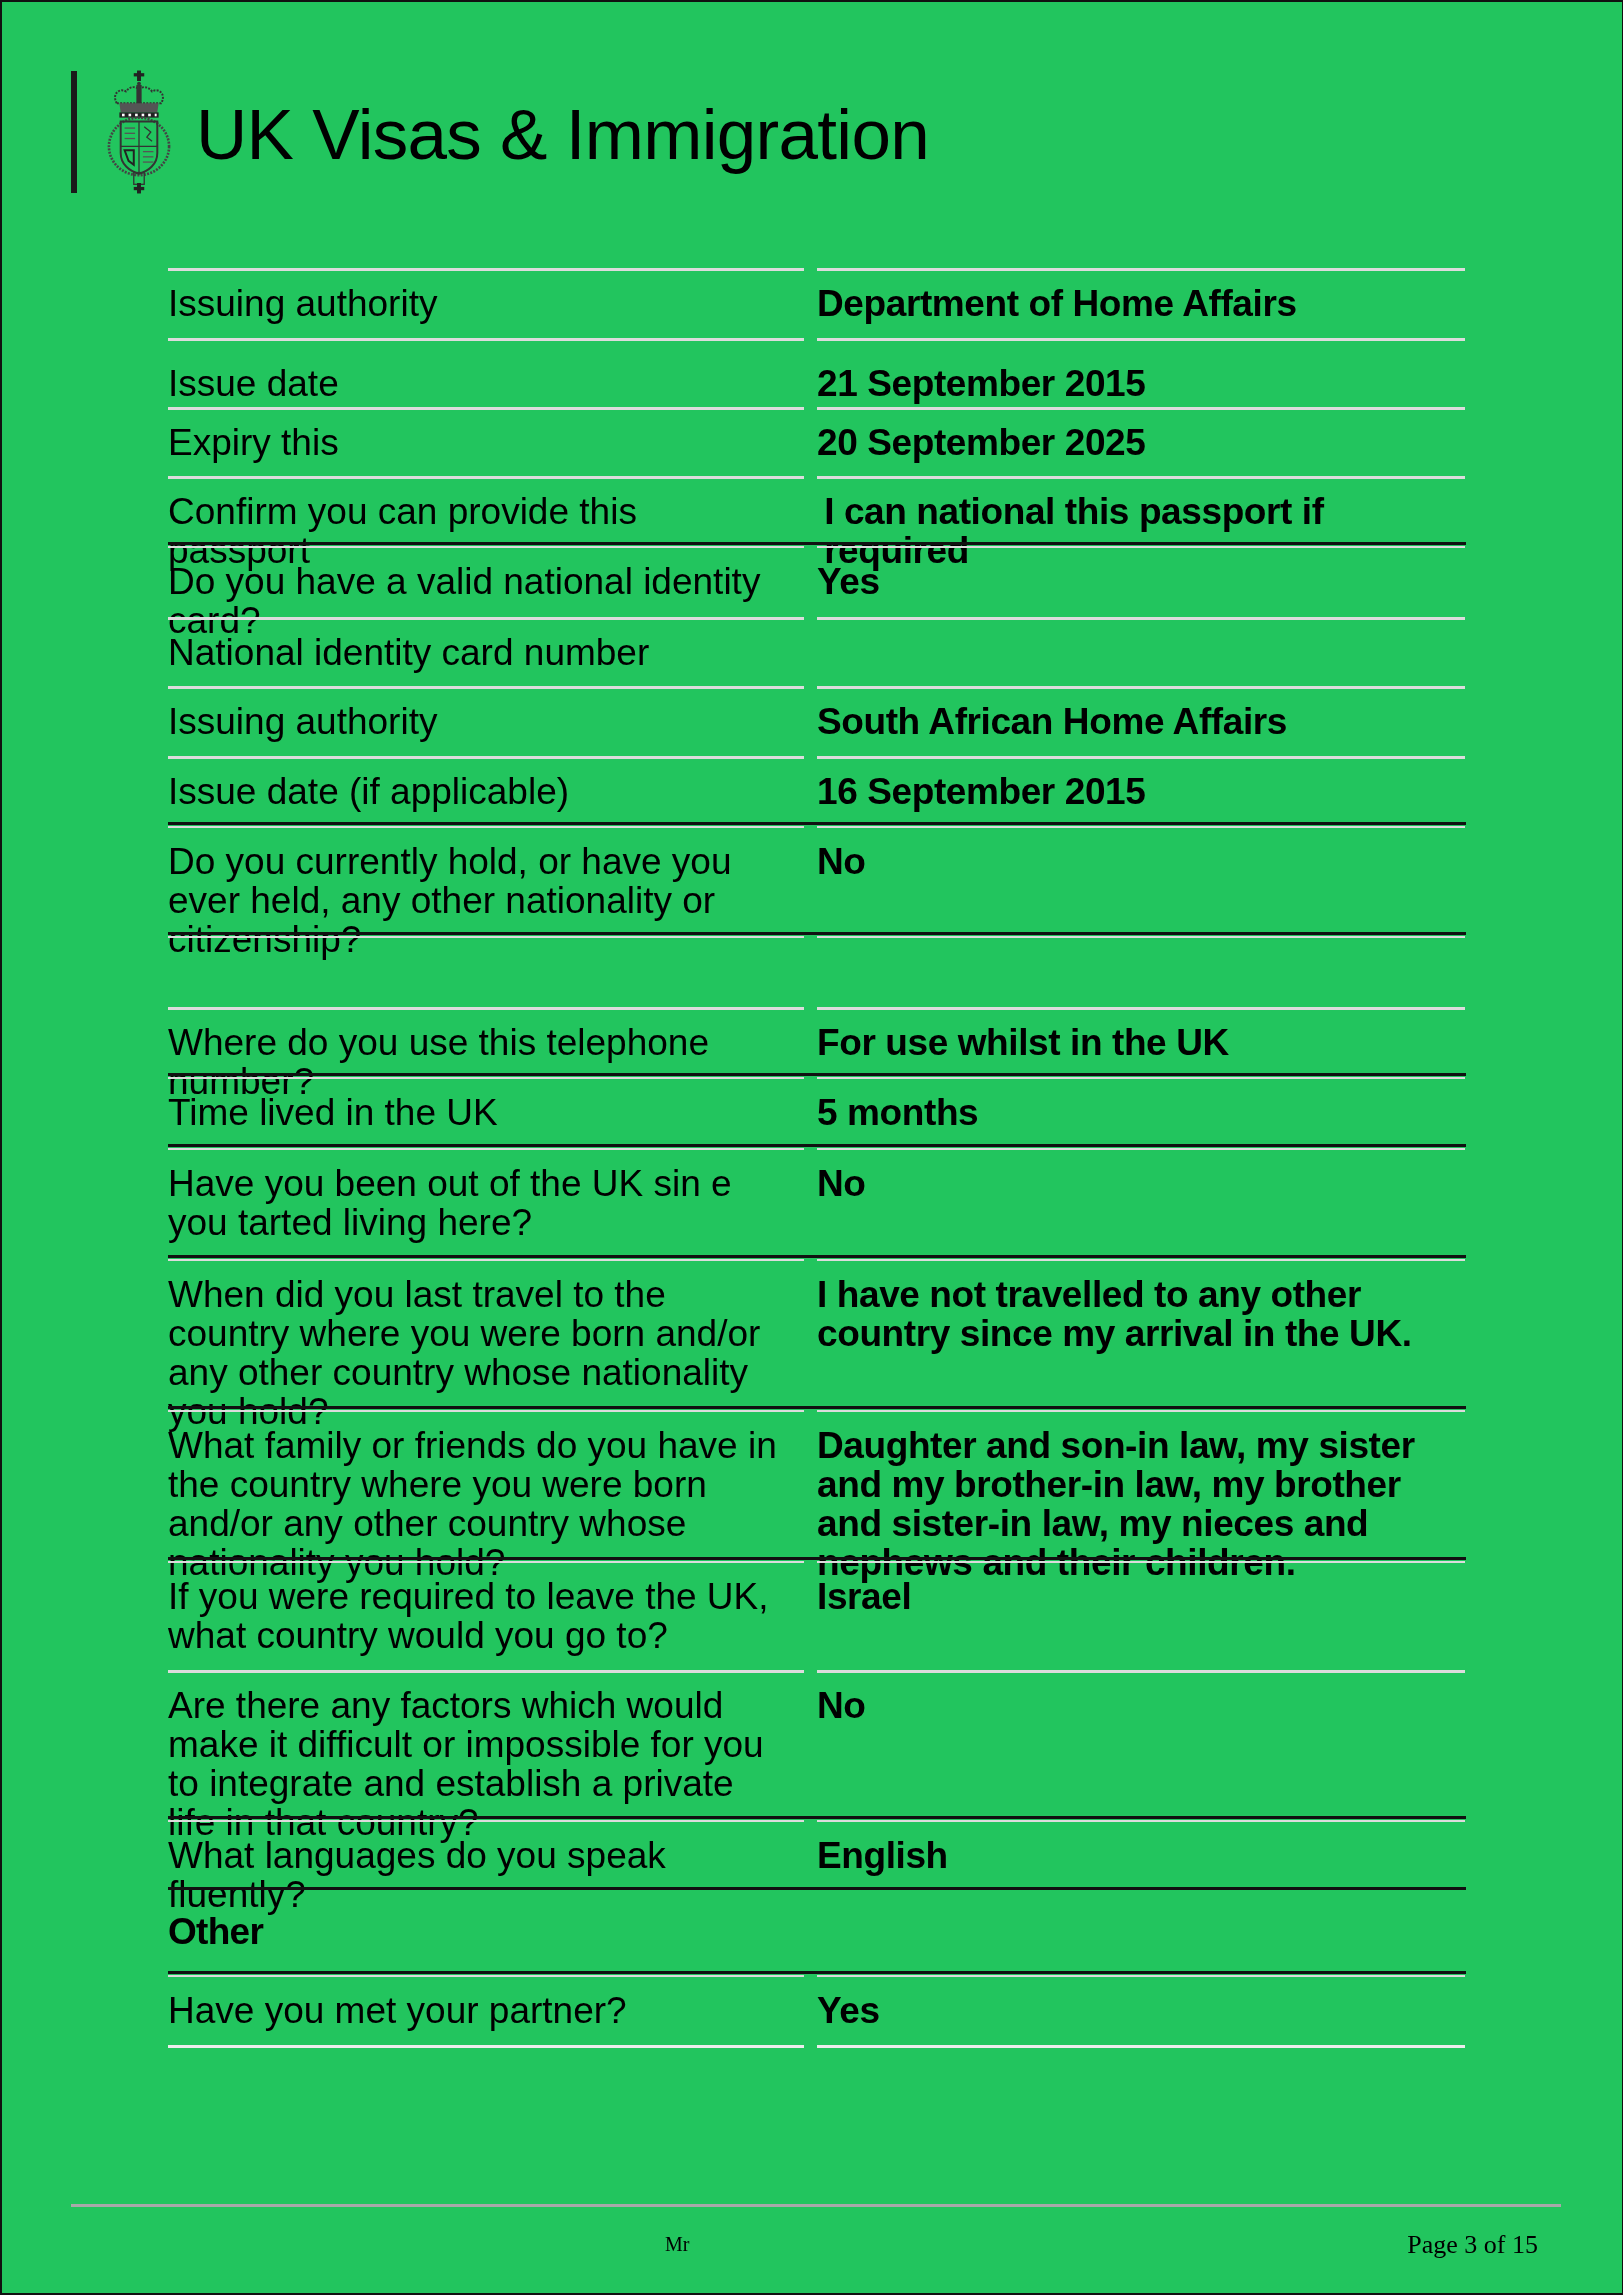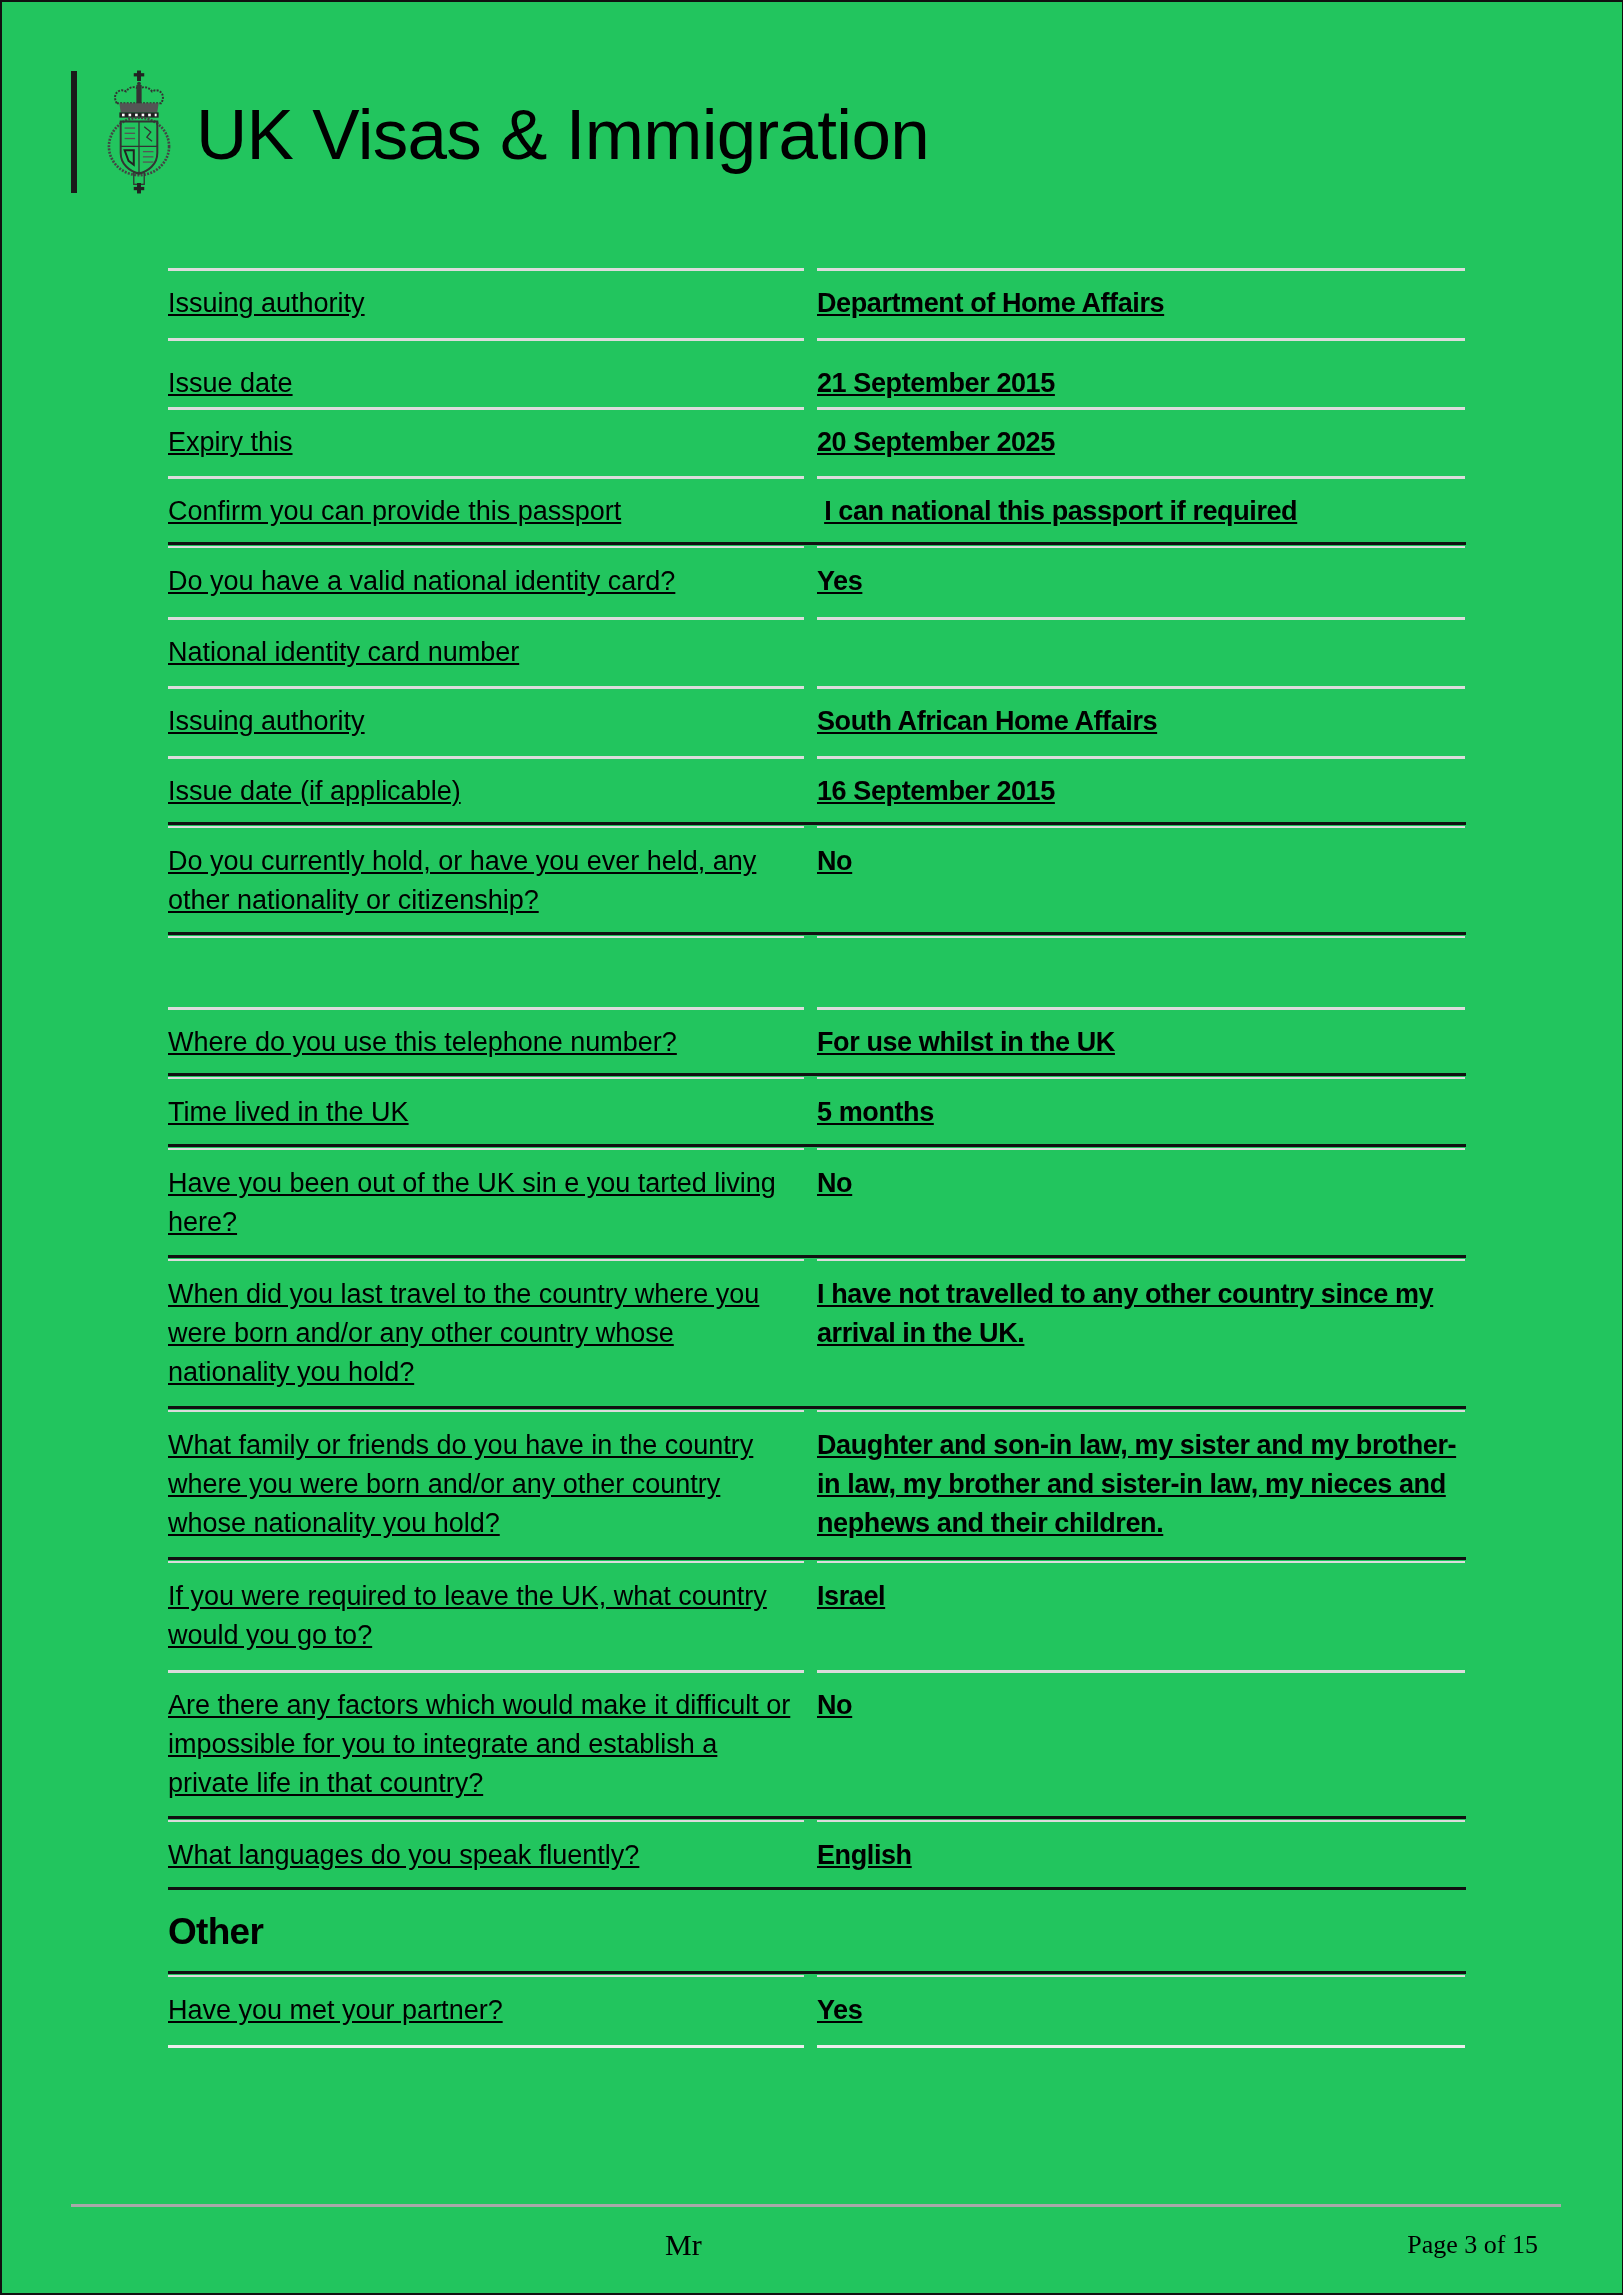--- a/index.html
+++ b/index.html
@@ -11,32 +11,32 @@
     font-family: "Liberation Sans", sans-serif; color: #000;
   }
   .brand-bar { position: absolute; left: 69px; top: 69px; width: 5.9px; height: 122px; background: #1a1a1a; }
   .crest { position: absolute; left: 103px; top: 67px; width: 68px; height: 126px; }
   .brand-title {
     position: absolute; left: 194px; top: 87px; font-size: 71px; line-height: 92px;
     font-weight: 400; letter-spacing: -0.7px; white-space: nowrap;
   }
   .table { position: absolute; left: 166px; top: 266px; width: 1298px; }
   .row { position: relative; display: flex; box-sizing: border-box; }
-  .row .cell-l, .row .cell-r { box-sizing: border-box; font-size: 27px; line-height: 39px; text-decoration: underline; }
+  .row .cell-l, .row .cell-r { box-sizing: border-box; font-size: 37px; line-height: 39px; }
   .cell-l { width: 636px; padding-right: 13px; }
   .cell-r { width: 648px; margin-left: 13px; font-weight: 700; letter-spacing: -0.4px; }
   .line-grey-l, .line-grey-r { position: absolute; top: 0; height: 2.6px; background: #dcdcdc; }
   .line-grey-l { left: 0; width: 636px; }
   .line-grey-r { left: 649px; width: 648px; }
   .line-black { position: absolute; top: -2.6px; left: 0; width: 1298px; height: 2.6px; background: #111; }
   .row .content { display: flex; width: 100%; }
   .heading-row { position: relative; box-sizing: border-box; }
   .heading-row .heading { font-size: 37px; font-weight: 700; line-height: 39px; letter-spacing: -0.7px; position: absolute; left: 0; }
   .footer-rule { position: absolute; left: 69px; top: 2202px; width: 1490px; height: 2.6px; background: #a9a9a9; }
-  .footer-left { position: absolute; left: 663px; top: 2226px; font-family: "Liberation Serif", serif; font-size: 30px; line-height: 33px; }
+  .footer-left { position: absolute; left: 663px; top: 2226px; font-family: "Liberation Serif", serif; font-size: 20px; line-height: 33px; }
   .footer-right { position: absolute; right: 84px; top: 2226px; font-family: "Liberation Serif", serif; font-size: 26px; line-height: 33px; }
 </style>
 </head>
 <body>
 
 <div class="page">
 
   <div class="brand-bar"></div>
 
   <svg class="crest" viewBox="0 0 104 192">

